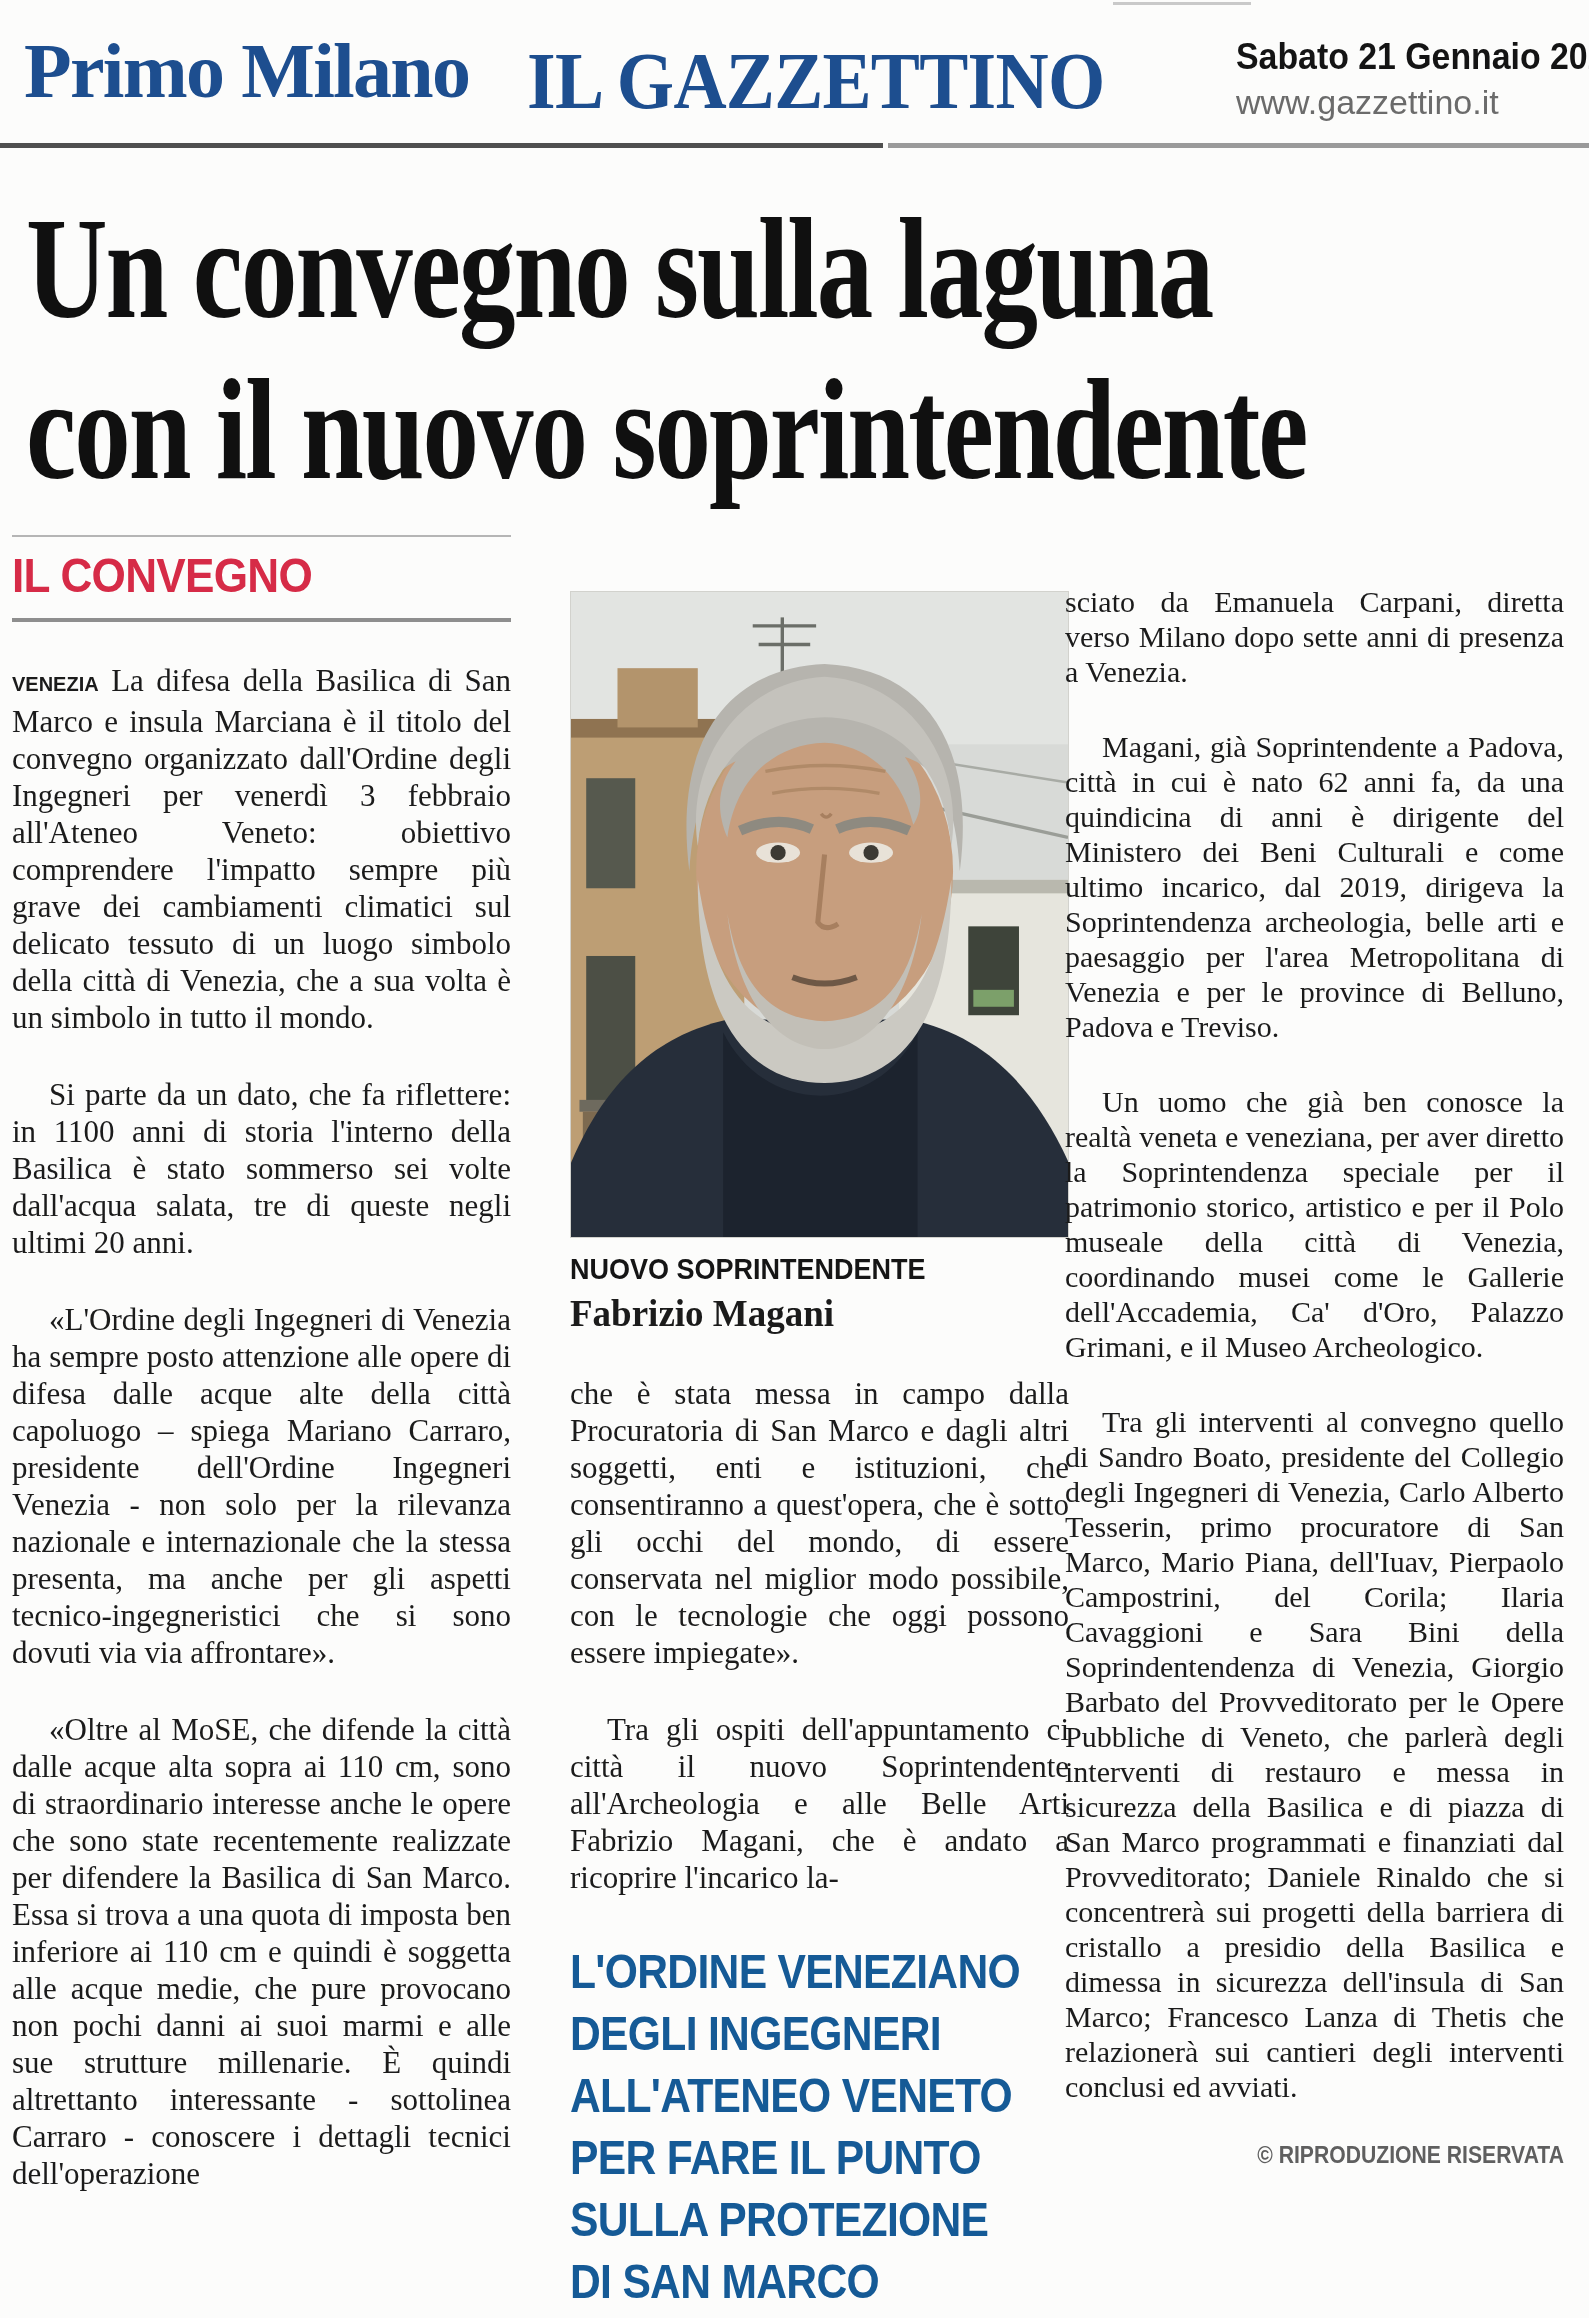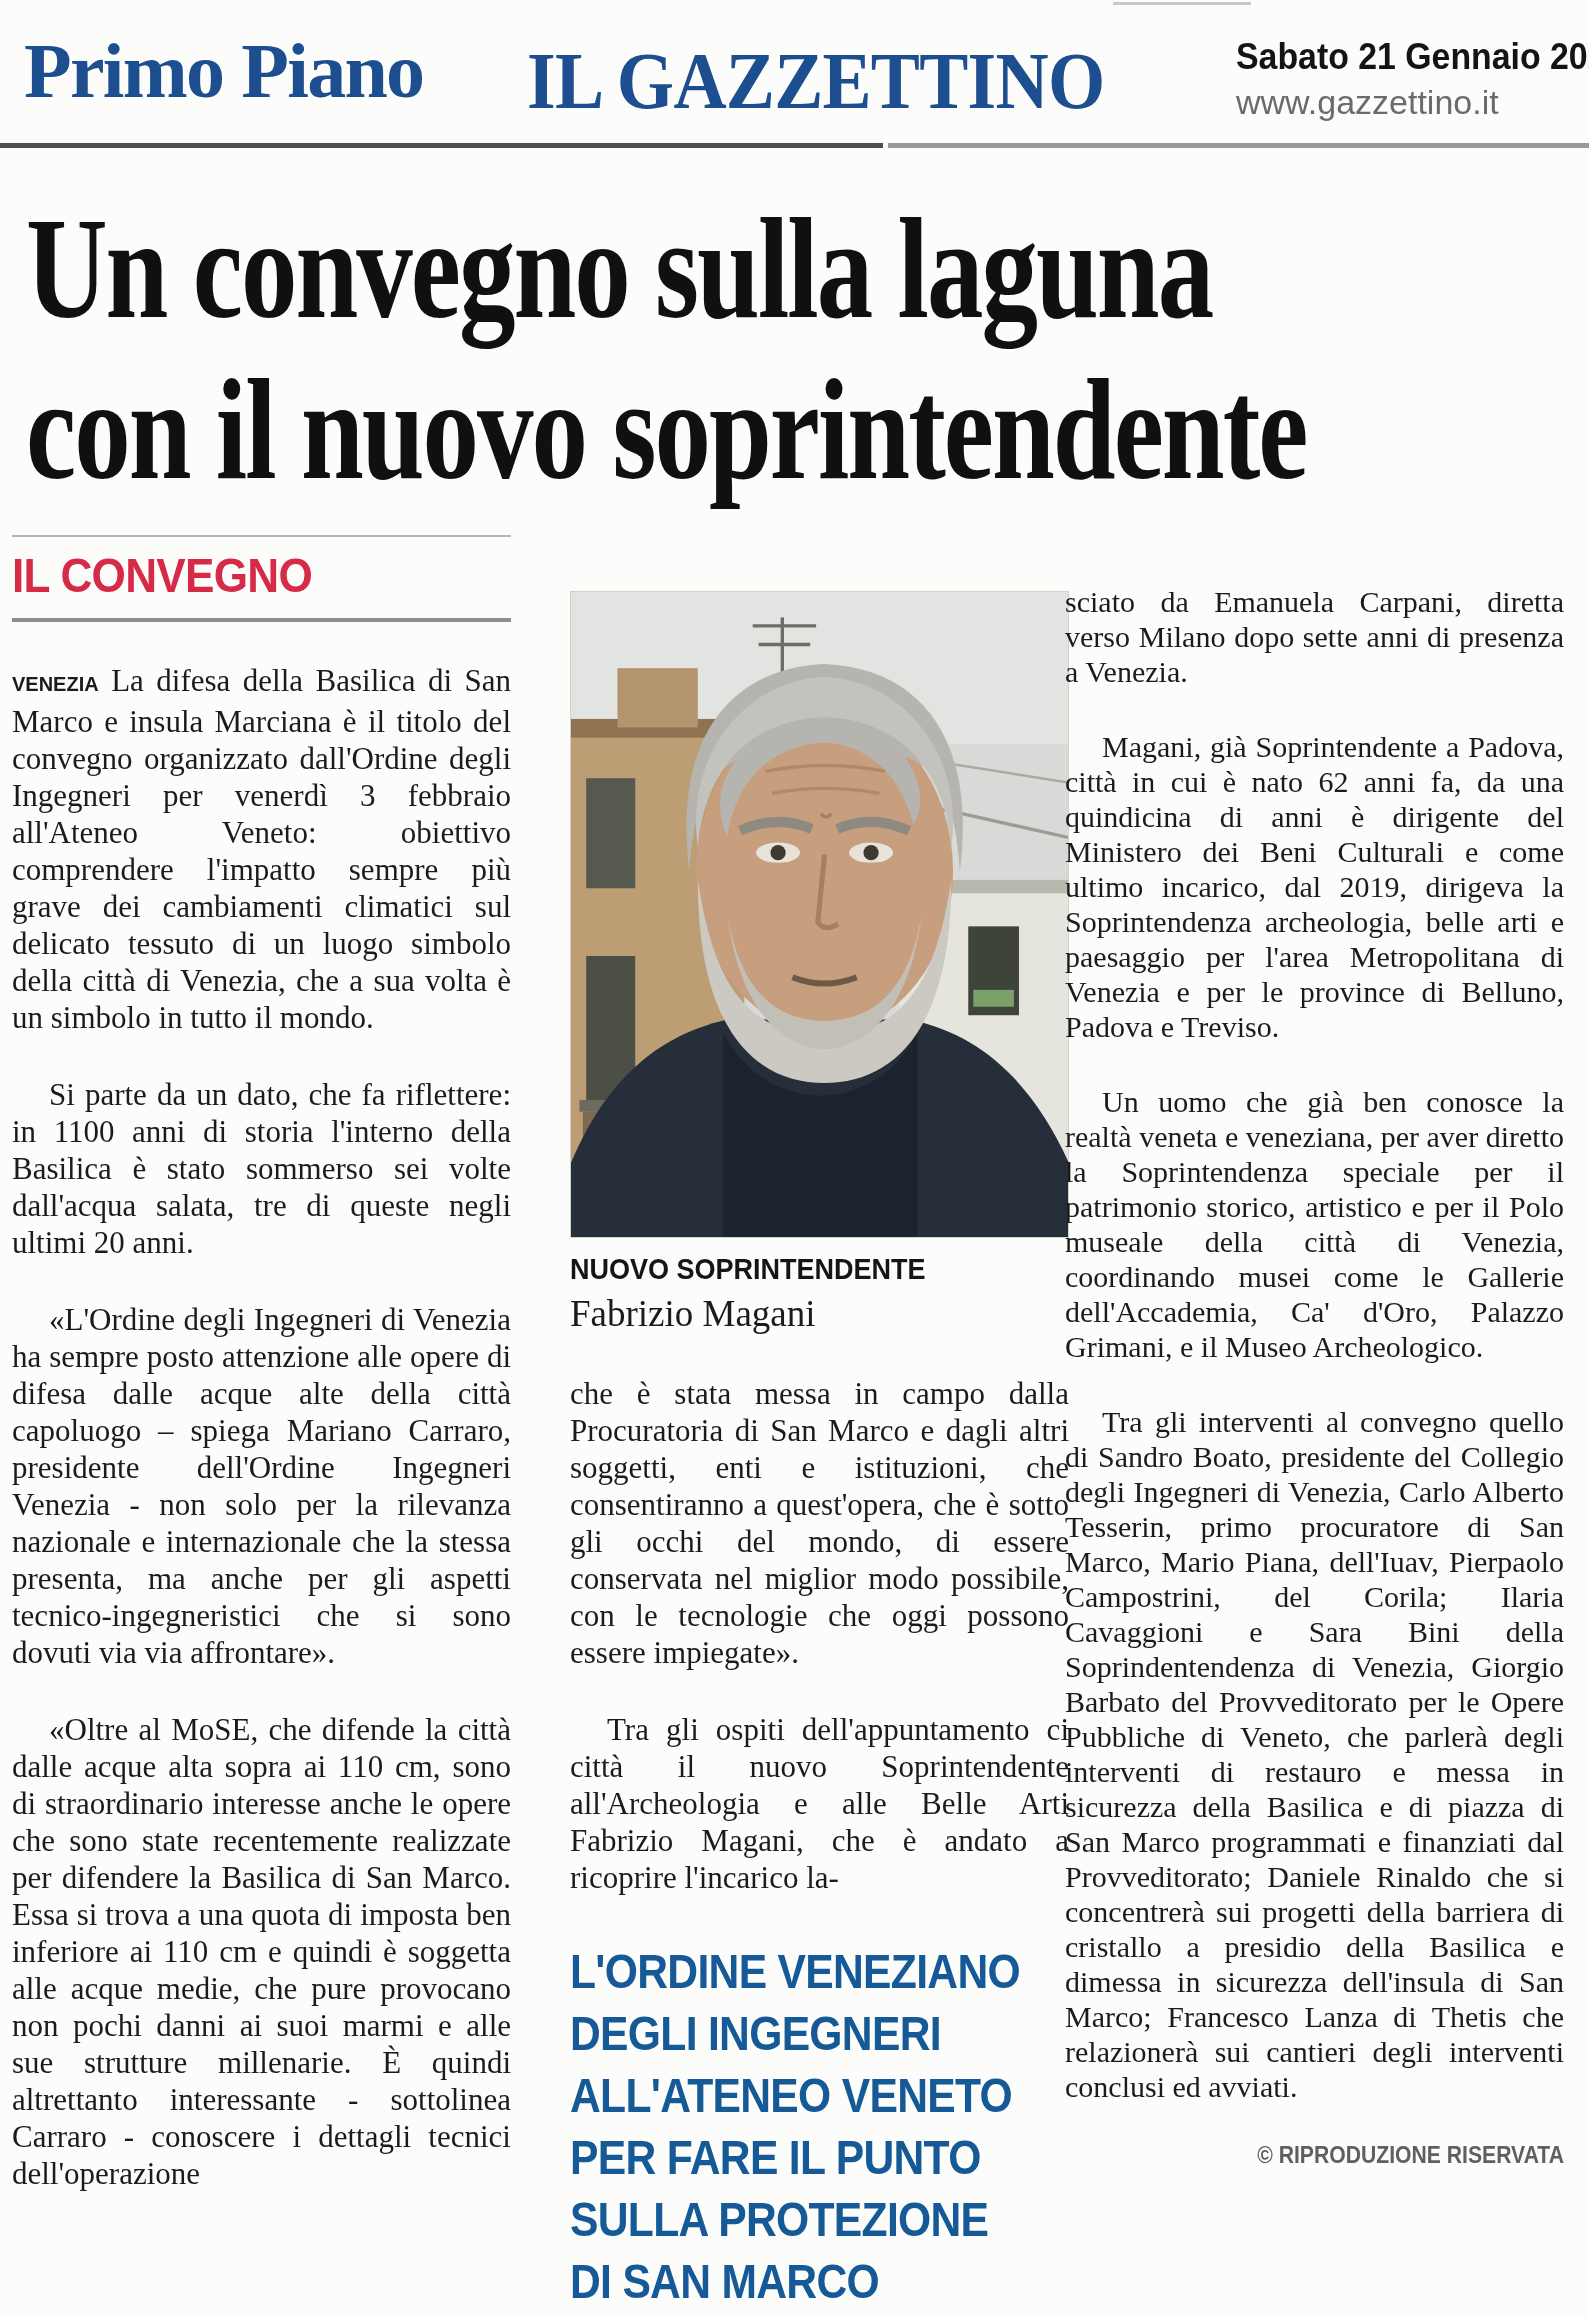--- a/index.html
+++ b/index.html
@@ -65,40 +65,40 @@
     letter-spacing:0;
   }
   .col-right .bodytext{margin-top:49px;font-size:30px;line-height:35px;}
   
   .photo{margin-top:56px;width:499px;height:647px;border:0.8px solid #d2d2cd;background:#d9dbd8;}
   .photo svg{display:block;width:100%;height:100%;}
   .caption-kicker{
     margin-top:13.6px;font-family:"Liberation Sans",sans-serif;font-weight:bold;
     font-size:30px;color:#151515;transform:scaleX(.9);transform-origin:left top;white-space:nowrap;
   }
-  .caption-name{margin-top:6.8px;font-weight:normal;font-size:37px;}
+  .caption-name{margin-top:6.8px;font-weight:bold;font-size:37px;}
   .col-center .bodytext{margin-top:37px;}
   
   .pullquote{
     margin-top:44px;font-family:"Liberation Sans",sans-serif;font-weight:bold;
     font-size:49px;line-height:62px;color:var(--pullquote-blue);
     transform:scaleX(.87);transform-origin:left top;white-space:nowrap;letter-spacing:-0.8px;
   }
   
   .copyright{
     margin-top:34px;text-align:right;font-family:"Liberation Sans",sans-serif;
     font-weight:bold;font-size:23px;color:var(--muted);
     transform:scaleX(.92);transform-origin:right top;
   }
 </style>
 </head>
 <body>
 
 <div class="top-edge-mark"></div>
-<div class="section-title">Primo Piano</div>
+<div class="section-title">Primo Milano</div>
 <div class="paper-name">IL GAZZETTINO</div>
 <div class="dateblock">
   <div class="date">Sabato 21 Gennaio 2023</div>
   <div class="site">www.gazzettino.it</div>
 </div>
 <div class="masthead-rule left"></div>
 <div class="masthead-rule right"></div>
 
 <h1 class="headline"><span>Un convegno sulla laguna</span><br>
 <span>con il nuovo soprintendente</span></h1>

